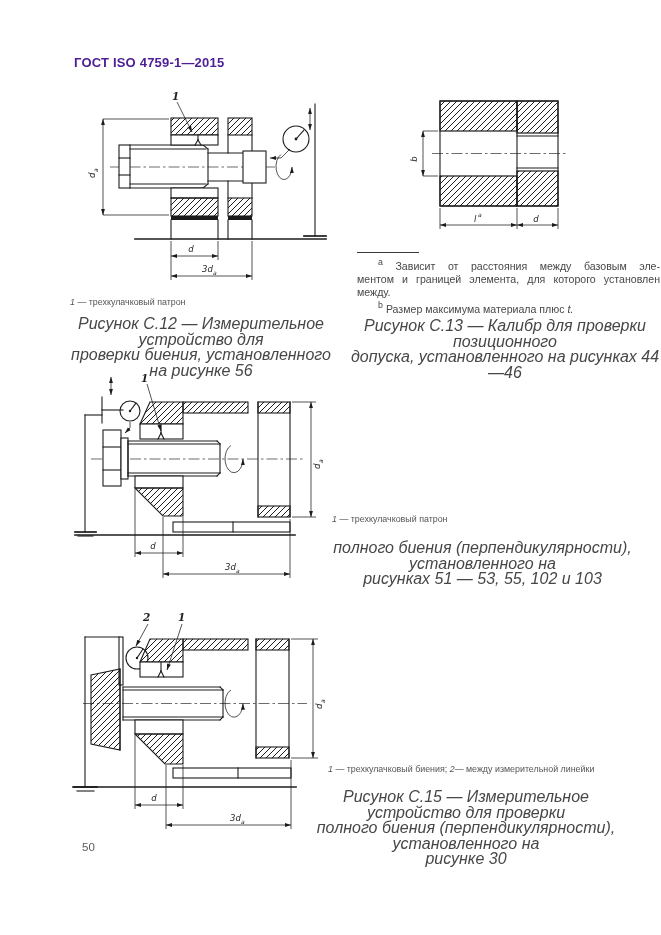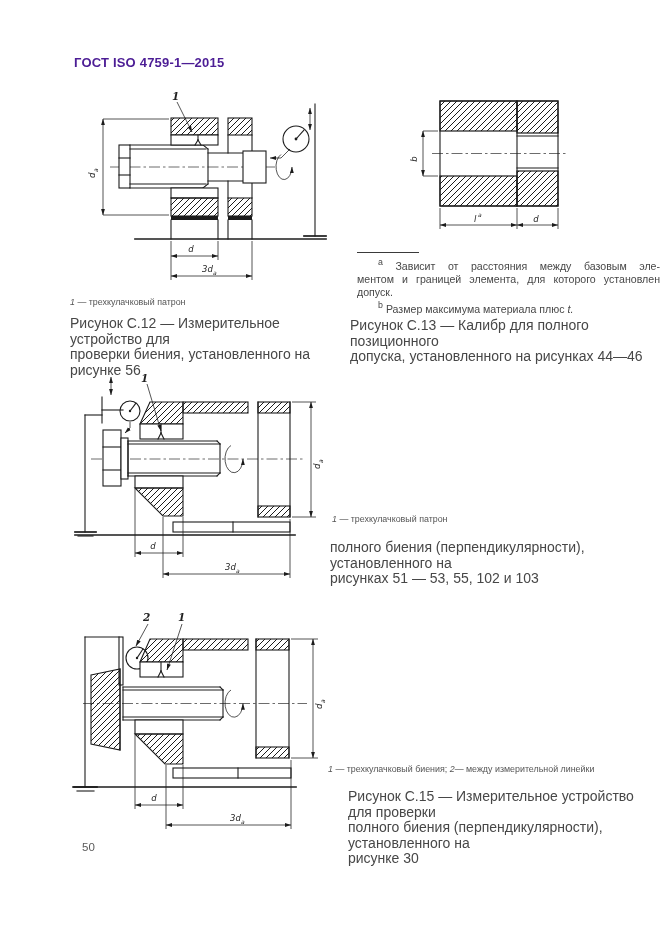--- a/index.html
+++ b/index.html
@@ -1,19 +1,19 @@
 <!DOCTYPE html>
 <html><head>
 <meta charset="utf-8">
 <style>
   html,body{margin:0;padding:0;background:#fff;}
   body{width:661px;height:935px;position:relative;font-family:"Liberation Sans",sans-serif;color:#3a3a3a;overflow:hidden;}
   .abs{position:absolute;}
   .hdr{left:74px;top:55px;font-size:13px;font-weight:bold;color:#4c1d95;letter-spacing:.2px;}
-  .caption{font-size:14px;line-height:15.6px;color:#474747;}
+  .caption{font-size:16px;line-height:15.6px;color:#474747;text-align:center;font-style:italic;}
   .legend{font-size:8.9px;color:#555;}
   .legend i{font-style:italic;}
   .footnote{width:303px;font-size:10.6px;line-height:13.2px;color:#474747;}
   .fn-sep{width:62px;border-top:1.2px solid #3a3a3a;margin-bottom:3px;}
   .fn-indent{text-indent:21px;}
   .fn-just{text-align:justify;text-align-last:justify;}
   .pgnum{left:74px;top:841px;font-size:11.5px;color:#5a5a5a;margin-left:8px;}
   
   svg{display:block;overflow:visible;}
   .s{stroke:#1c1c1c;fill:none;stroke-width:1.1;stroke-linecap:square;}
@@ -177,34 +177,34 @@
   <g>
     <line class="dim" x1="127" y1="129" x2="168" y2="129" marker-start="url(#ar13)" marker-end="url(#ar13)"></line>
     <text class="dlab" x="146" y="126" text-anchor="middle">d</text>
   </g>
 </svg>
 
 <div class="abs footnote" style="left:357px;top:252px">
   <div class="fn-sep"></div>
   <div class="fn-indent fn-just"><sup>a</sup> <span>Зависит от расстояния между базовым эле-</span></div>
   <div class="fn-just">ментом и границей элемента, для которого установлен</div>
-  <div>допуск.</div>
+  <div>между.</div>
   <div class="fn-indent"><sup>b</sup> <span>Размер максимума материала плюс </span><i>t.</i></div>
 </div>
 
 <div class="abs legend" style="left:70px;top:297px;width:262px">
   <i>1</i><span> — трехкулачковый патрон</span>
 </div>
 <div class="abs caption" style="left:70px;top:316px;width:262px">
   <div>Рисунок С.12 — Измерительное устройство для</div>
   <div>проверки биения, установленного на рисунке 56</div>
 </div>
 
 <div class="abs caption" style="left:350px;top:318px;width:310px">
-  <div>Рисунок С.13 — Калибр для полного позиционного</div>
+  <div>Рисунок С.13 — Калибр для проверки позиционного</div>
   <div>допуска, установленного на рисунках 44—46</div>
 </div>
 
 <svg class="abs" style="left:73px;top:371px" width="255" height="230" viewBox="0 0 255 230">
   <defs>
     <pattern id="p14" patternUnits="userSpaceOnUse" width="6" height="6">
       <path d="M0,6 L6,0" stroke="#1c1c1c" stroke-width="1"></path>
     </pattern>
     <marker id="ar14" viewBox="0 0 10 8" refX="9.5" refY="4" markerWidth="9" markerHeight="7" orient="auto-start-reverse">
       <path d="M10,4 L0,1 L0,7 Z" fill="#1c1c1c"></path>
@@ -418,19 +418,19 @@
   </g>
   <g>
     <text class="co" x="108" y="15">1</text>
     <line class="dim" x1="112" y1="18" x2="97" y2="64" marker-end="url(#ar15)"></line>
   </g>
 </svg>
 
 <div class="abs legend" style="left:328px;top:764px;width:325px">
   <i>1</i><span> — трехкулачковый биения; </span><i>2</i><span>— между измерительной линейки</span>
 </div>
-<div class="abs caption" style="left:348px;top:789px;width:308px">
+<div class="abs caption" style="left:312px;top:789px;width:308px">
   <div>Рисунок С.15 — Измерительное устройство для проверки</div>
   <div>полного биения (перпендикулярности), установленного на</div>
   <div>рисунке 30</div>
 </div>
 
 <div class="abs pgnum">50</div>
 
 </body></html>

